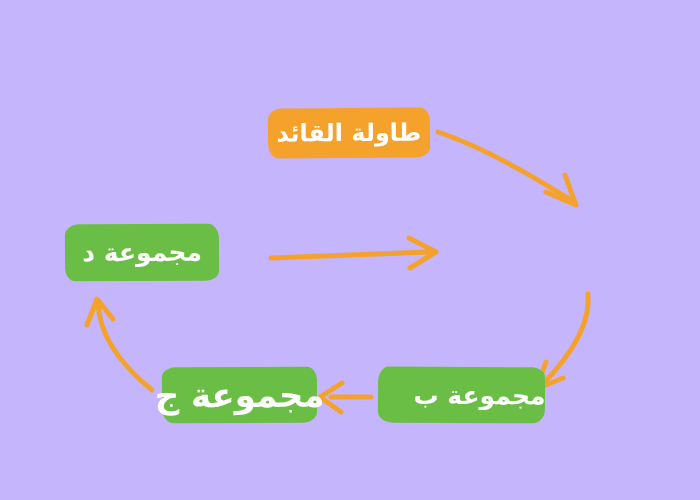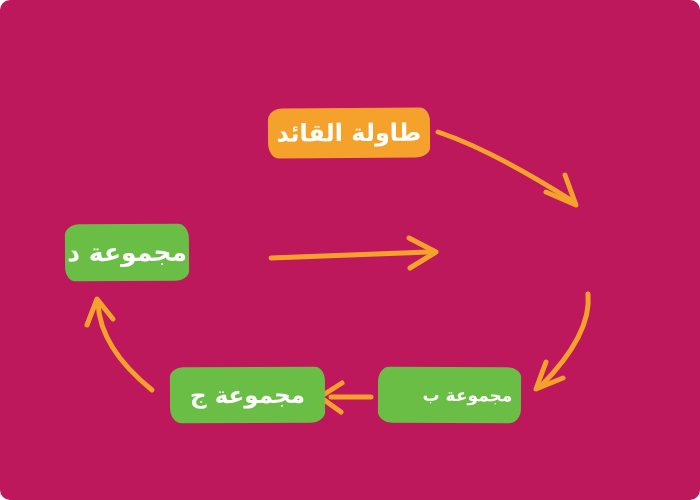--- a/index.html
+++ b/index.html
@@ -4,24 +4,23 @@
 <style>
   html, body {
     margin: 0;
     padding: 0;
     background: #ffffff;
   }
   .canvas {
     position: relative;
     width: 700px;
     height: 500px;
-    background: #be185d;
+    background: #c4b5fd;
     overflow: hidden;
     font-family: "DejaVu Sans", sans-serif;
-    border-radius: 10px;
   }
   .arrows {
     position: absolute;
     left: 0;
     top: 0;
     width: 700px;
     height: 500px;
   }
   .arrows path {
     fill: none;
@@ -54,35 +53,35 @@
     border-radius: 14px 10px 15px 11px / 12px 14px 10px 15px;
     transform: rotate(-0.4deg);
   }
   .node-group-a {
     left: 482px; top: 225px; width: 148px; height: 53px;
     font-size: 25px;
     border-radius: 12px 15px 10px 14px / 14px 11px 15px 10px;
     transform: rotate(0.3deg);
   }
   .node-group-d {
-    left: 65px; top: 224px; width: 124px; height: 57px;
+    left: 65px; top: 224px; width: 154px; height: 57px;
     font-size: 25px;
     border-radius: 15px 11px 14px 10px / 11px 15px 10px 14px;
     transform: rotate(-0.3deg);
   }
   .node-group-b {
-    left: 378px; top: 367px; width: 143px; height: 56px;
-    font-size: 17px;
+    left: 378px; top: 367px; width: 167px; height: 56px;
+    font-size: 25px;
     border-radius: 11px 14px 12px 15px / 15px 10px 14px 11px;
     transform: rotate(0.3deg);
     padding-left: 36px;
   }
   .node-group-c {
-    left: 170px; top: 367px; width: 155px; height: 56px;
-    font-size: 23px;
+    left: 162px; top: 367px; width: 155px; height: 56px;
+    font-size: 34px;
     border-radius: 14px 10px 15px 12px / 10px 14px 11px 15px;
     transform: rotate(-0.3deg);
   }
 </style>
 </head>
 <body>
 
 <div class="canvas">
 
   <svg class="arrows" viewBox="0 0 700 500" aria-hidden="true">

